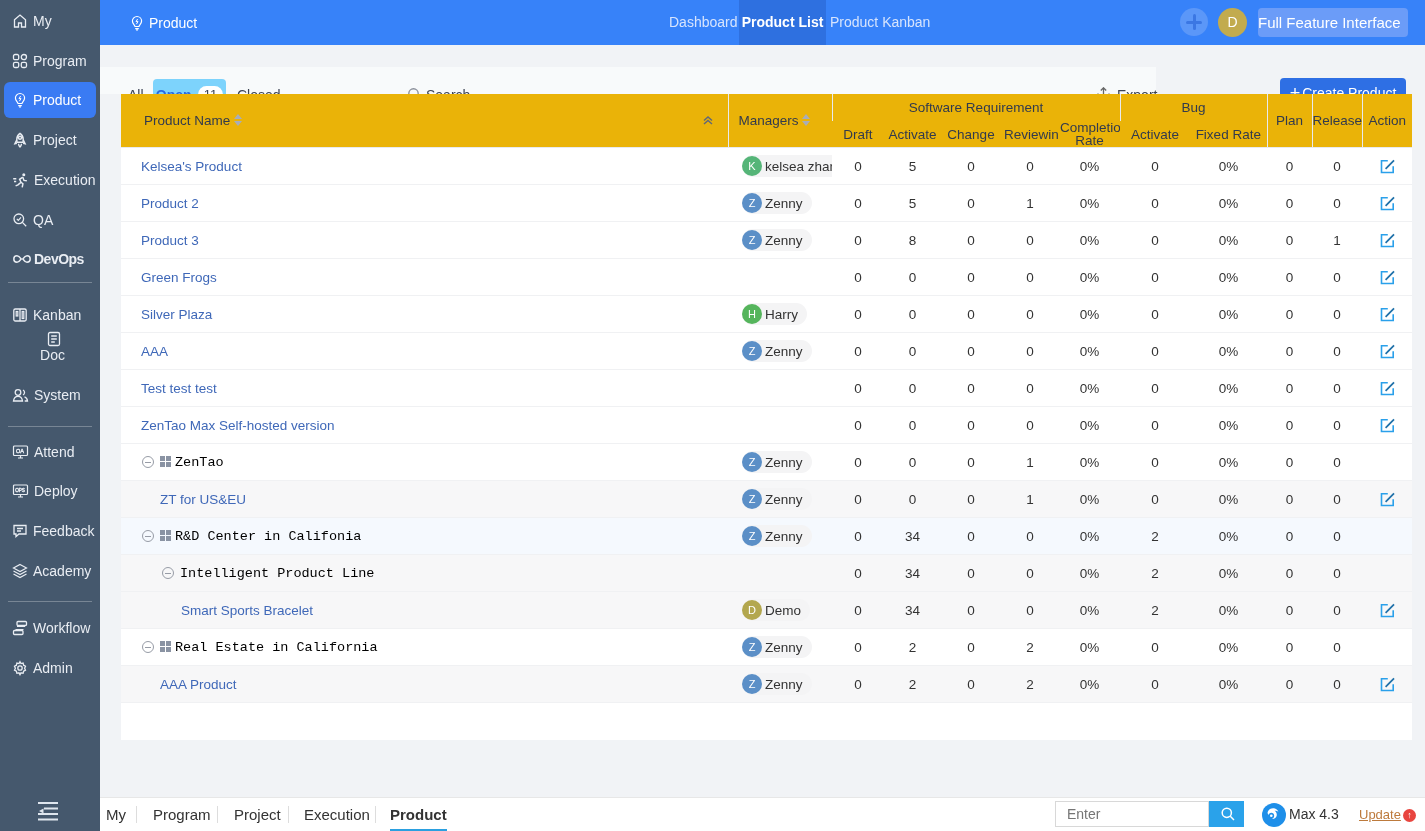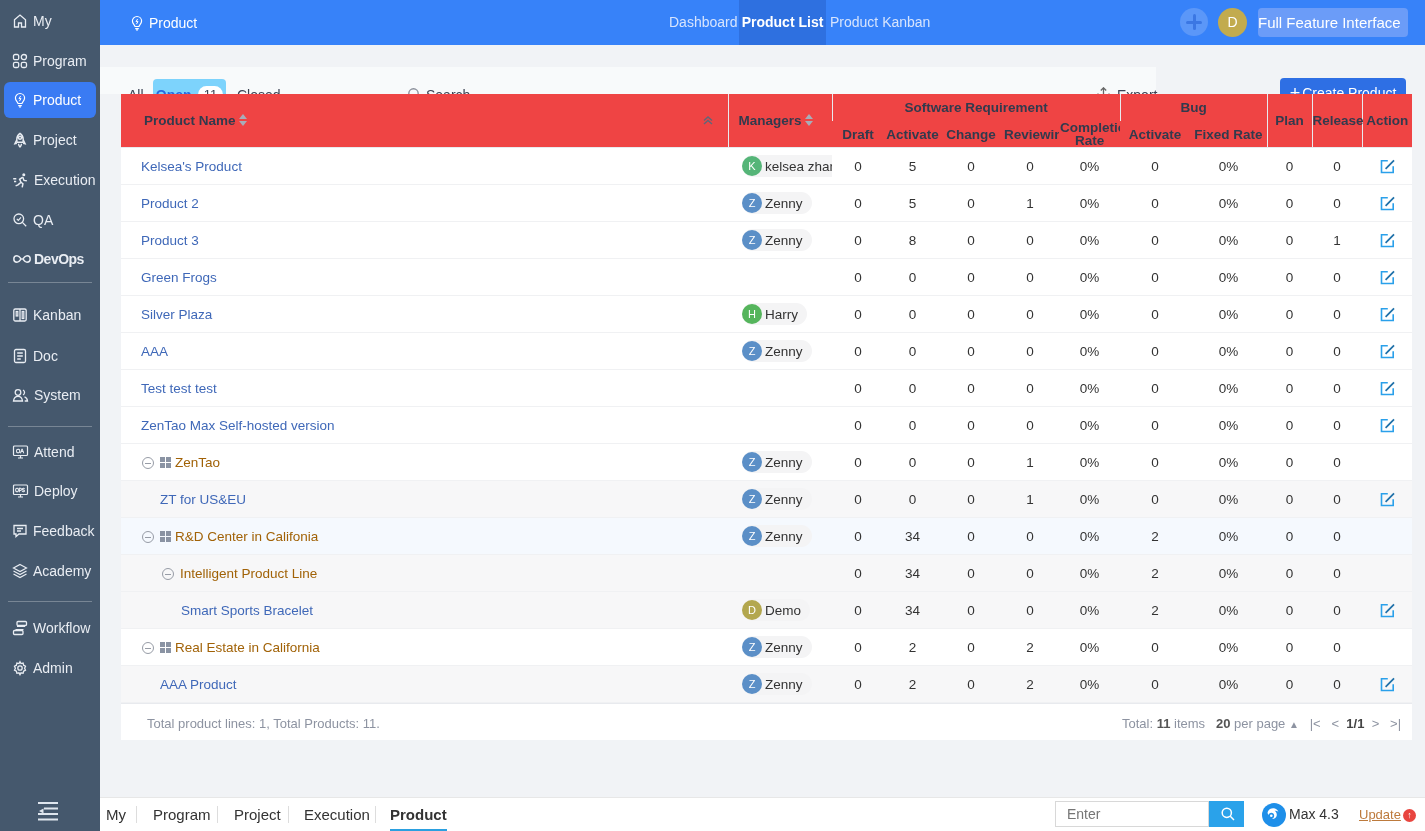--- a/index.html
+++ b/index.html
@@ -27,21 +27,21 @@
 #toolbar { position:absolute; left:100px; top:45px; width:1056px; height:49px; background:#f8fafb;margin-top:22px; }
 .tlitem { position:absolute; top:3px; height:49px; display:flex; align-items:center; font-size:14px; color:#3c4353; }
 #openpill { position:absolute; left:53px; top:12px; width:73px; height:31px; background:#7dd3fc; border-radius:4px; display:flex; align-items:center; justify-content:center; }
 #openpill b { color:#2969e0; font-size:14px; }
 #openpill .cnt { margin-left:6px; background:#fff; color:#3c4353; border-radius:9px; font-size:13px; padding:1px 6px; }
 #chk { width:14px; height:14px; border:1px solid #d0d3d9; border-radius:2px; background:#fdfdfd; margin-right:7px; }
 
 #content { position:absolute; left:100px; top:94px; width:1325px; height:703px; background:#f1f3f6; }
 #card { position:absolute; left:21px; top:0; width:1291px; height:646px; background:#fff; }
 table { border-collapse:collapse; table-layout:fixed; width:1291px; font-size:13.5px; color:#333; }
-th { font-weight:bold; color:#323a4d; background:#ef4444; border-bottom:1px solid #e8eaee; font-size:13.5px; }
+th { font-weight:normal; color:#323a4d; background:#eab308; border-bottom:1px solid #e8eaee; font-size:13.5px; }
 th.grp { border-bottom:none; }
 th.gb { border-left:1px solid #e8eaee; }
 td { height:37px; border-bottom:1px solid #f0f1f3; text-align:center; }
 td.pn { text-align:left; padding-left:20px; }
 tr.grey td { background:#f7f7f8; }
 tr.blue td { background:#f5f9fe; }
 a { color:#3f68b8; text-decoration:none; }
 .av { display:inline-block; width:20px; height:20px; border-radius:50%; color:#fff; font-size:11px; line-height:20px; text-align:center; vertical-align:middle; }
 .sort { display:inline-block; width:8px; height:12px; position:relative; vertical-align:-1px; }
 .sort:before { content:""; position:absolute; top:0; left:0; border:4px solid transparent; border-bottom:5px solid #a8adb8; border-top:none; }
@@ -51,21 +51,21 @@
 .pill { display:inline-flex; align-items:center; background:#f4f4f5; border-radius:11px; height:22px; }
 .pill .nm { margin-left:3px; padding-right:9px; color:#333; }
 td.ed { position:relative; }
 .minus { display:inline-block; width:12px; height:12px; border:1px solid #979ca6; border-radius:50%; position:relative; vertical-align:-2px; margin-right:6px; }
 .minus:after { content:""; position:absolute; left:2px; top:5px; width:6px; height:1.4px; background:#979ca6; }
 .grid4 { display:inline-block; width:11px; height:11px; margin-right:4px; vertical-align:-1px; background:
   linear-gradient(#8a93a3,#8a93a3) 0 0/5px 5px no-repeat,
   linear-gradient(#8a93a3,#8a93a3) 6px 0/5px 5px no-repeat,
   linear-gradient(#8a93a3,#8a93a3) 0 6px/5px 5px no-repeat,
   linear-gradient(#8a93a3,#8a93a3) 6px 6px/5px 5px no-repeat; }
-.tt { color:#a16207; }
+.tt { color:#000000;font-family:Liberation Mono, monospace; }
 
 td.ed svg { vertical-align:middle; }
 
 #cfoot { position:absolute; left:21px; top:609px; width:1291px; height:37px; background:#fff; border-top:1px solid #e8eaee; font-size:13px; color:#8d93a1; }
 
 #bottombar { position:absolute; left:100px; top:797px; width:1325px; height:34px; background:#fff; border-top:1px solid #e7e7e7; font-size:15px; color:#333; }
 .bbitem { position:absolute; top:0; height:33px; line-height:33px; }
 .bbsep { position:absolute; top:8px; width:1px; height:17px; background:#ddd; }
 #bbsearch { position:absolute; left:955px; top:3px; width:154px; height:26px; border:1px solid #d8d8d8; background:#fff; color:#a3a3a3; font-size:14px; line-height:24px; padding-left:11px; }
 #bbbtn { position:absolute; left:1109px; top:3px; width:35px; height:26px; background:#2aa2ea; }
@@ -131,21 +131,21 @@
   <div class="sdiv" style="top:282px;"></div>
   <div class="sitem" style="top:297px;">
       <svg width="16" height="16" viewBox="0 0 16 16" fill="none" stroke="#e9edf3" stroke-width="1.3">
         <rect x="1.8" y="2" width="12.4" height="12" rx="1.5"></rect>
         <path d="M8 2v12"></path>
         <rect x="4.2" y="4.5" width="1.6" height="4.5" stroke-width="1.2"></rect>
         <rect x="10.2" y="4.5" width="1.6" height="7" stroke-width="1.2"></rect>
       </svg>
       <span>Kanban</span>
     </div>
-  <div class="sitem" style="top:338px;">
+  <div class="sitem" style="top:331px;flex-direction:column;">
       <svg width="16" height="16" viewBox="0 0 16 16" fill="none" stroke="#e9edf3" stroke-width="1.3">
         <rect x="2.5" y="1.5" width="11" height="13" rx="1.5"></rect>
         <path d="M5.2 5h5.6M5.2 8h5.6M5.2 11h3.6"></path>
       </svg>
       <span>Doc</span>
     </div>
   <div class="sitem" style="top:377px;">
       <svg width="17" height="16" viewBox="0 0 17 16" fill="none" stroke="#e9edf3" stroke-width="1.3">
         <circle cx="6" cy="5.5" r="2.8"></circle>
         <path d="M1.5 14c.4-3 2.2-4.6 4.5-4.6s4.1 1.6 4.5 4.6z"></path>
@@ -550,24 +550,20 @@
             <td>0</td>
             <td>0</td>
             <td class="ed"><svg width="17" height="17" viewBox="0 0 17 17" fill="none">
                 <path d="M14.2 8.3v6.2H2.5V2.8h6.3" stroke="#2aa0ea" stroke-width="1.6"></path>
                 <path d="M6.6 10.9 15 2.4" stroke="#1d6fa8" stroke-width="1.7"></path>
               </svg></td>
           </tr>
     </tbody>
   </table>
   </div>
-  <div id="cfoot">
-    <div style="position:absolute; left:26px; top:12px;">Total product lines: 1, Total Products: 11.</div>
-    <div style="position:absolute; left:1001px; top:12px;">Total: <b style="color:#555;">11</b> items&nbsp;&nbsp; <b style="color:#555;">20</b> per page <span style="font-size:10px;">▲</span>&nbsp;&nbsp; |&lt; &nbsp; &lt; &nbsp;<b style="color:#444;">1/1</b>&nbsp; &gt; &nbsp; &gt;|</div>
-  </div>
 </div>
 <div id="bottombar">
   <div class="bbitem" style="left:6px;">My</div>
   <div class="bbsep" style="left:36px;"></div>
   <div class="bbitem" style="left:53px;">Program</div>
   <div class="bbsep" style="left:117px;"></div>
   <div class="bbitem" style="left:134px;">Project</div>
   <div class="bbsep" style="left:188px;"></div>
   <div class="bbitem" style="left:204px;">Execution</div>
   <div class="bbsep" style="left:275px;"></div>

